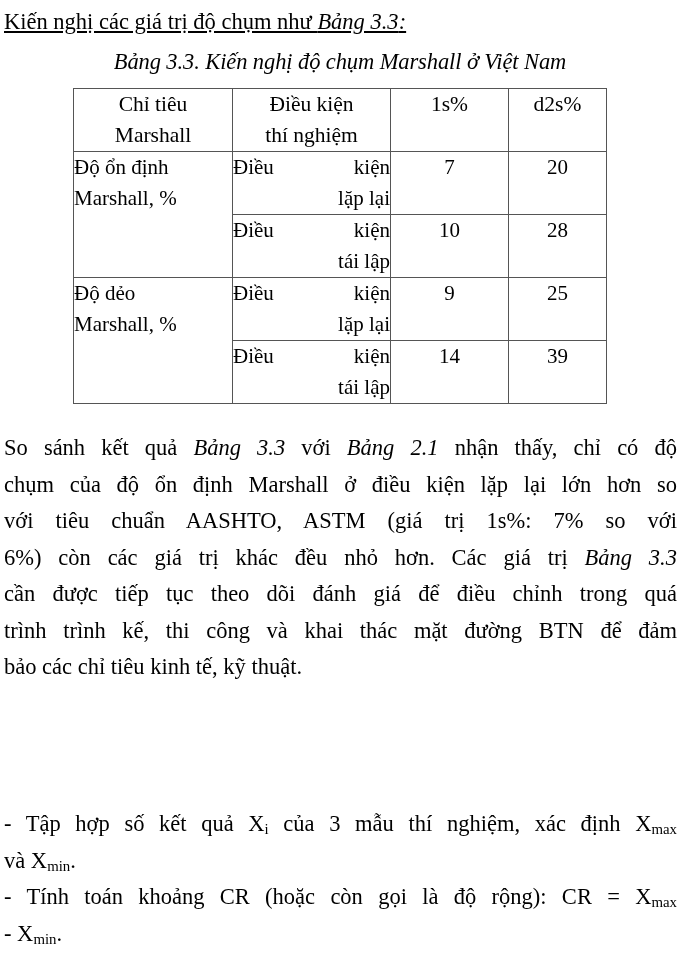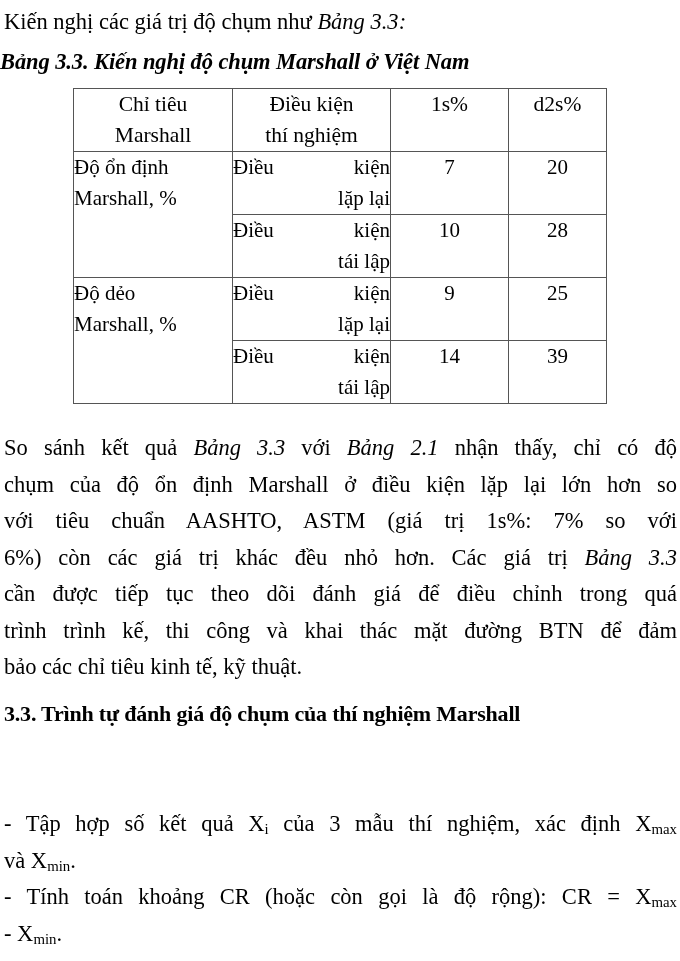--- a/index.html
+++ b/index.html
@@ -22,41 +22,42 @@
     box-sizing: border-box;
   }
 
   
   .para {
     font-size: 22.5px;
     line-height: 36.5px;
     text-align: justify;
     text-justify: inter-word;
     margin: 0;
+    text-decoration: underline;
   }
   .para-left {
     text-align: left;
   }
   .intro {
     position: absolute;
     left: 4px;
     top: 4px;
     width: 672px;
   }
   .ital { font-style: italic; }
 
   
   .table-caption {
     position: absolute;
     left: 0;
     top: 47px;
     width: 680px;
-    text-align: left;
-    font-size: 22.5px;
-    font-weight: bold;
+    text-align: center;
+    font-size: 22.5px;
+    font-weight: normal;
     font-style: italic;
     line-height: 30px;
     letter-spacing: -0.1px;
   }
 
   
   .tbl-wrap {
     position: absolute;
     left: 73px;
     top: 88px;
@@ -245,21 +246,20 @@
   <div class="body-para" style="top:430px;">
     <span class="line"><span>So sánh kết quả </span><span class="ital">Bảng 3.3</span><span> với </span><span class="ital">Bảng 2.1</span><span> nhận thấy, chỉ có độ</span></span>
     <span class="line">chụm của độ ổn định Marshall ở điều kiện lặp lại lớn hơn so</span>
     <span class="line">với tiêu chuẩn AASHTO, ASTM (giá trị 1s%: 7% so với</span>
     <span class="line"><span>6%) còn các giá trị khác đều nhỏ hơn. Các giá trị </span><span class="ital">Bảng 3.3</span></span>
     <span class="line">cần được tiếp tục theo dõi đánh giá để điều chỉnh trong quá</span>
     <span class="line">trình trình kế, thi công và khai thác mặt đường BTN để đảm</span>
     <span class="line last">bảo các chỉ tiêu kinh tế, kỹ thuật.</span>
   </div>
 
-  <div class="section-head">3.3. Trình tự đánh giá độ chụm của thí nghiệm Marshall</div>
 
 
   <div class="blk" style="top:806px;">
     <span class="line"><span>- Tập hợp số kết quả X</span><sub>i</sub><span> của 3 mẫu thí nghiệm, xác định X</span><sub>max</sub></span>
     <span class="line last"><span>và X</span><sub>min</sub><span>.</span></span>
   </div>
 
   <div class="blk" style="top:879px;">
     <span class="line"><span>- Tính toán khoảng CR (hoặc còn gọi là độ rộng): CR = X</span><sub>max</sub></span>
     <span class="line last"><span>- X</span><sub>min</sub><span>.</span></span>

